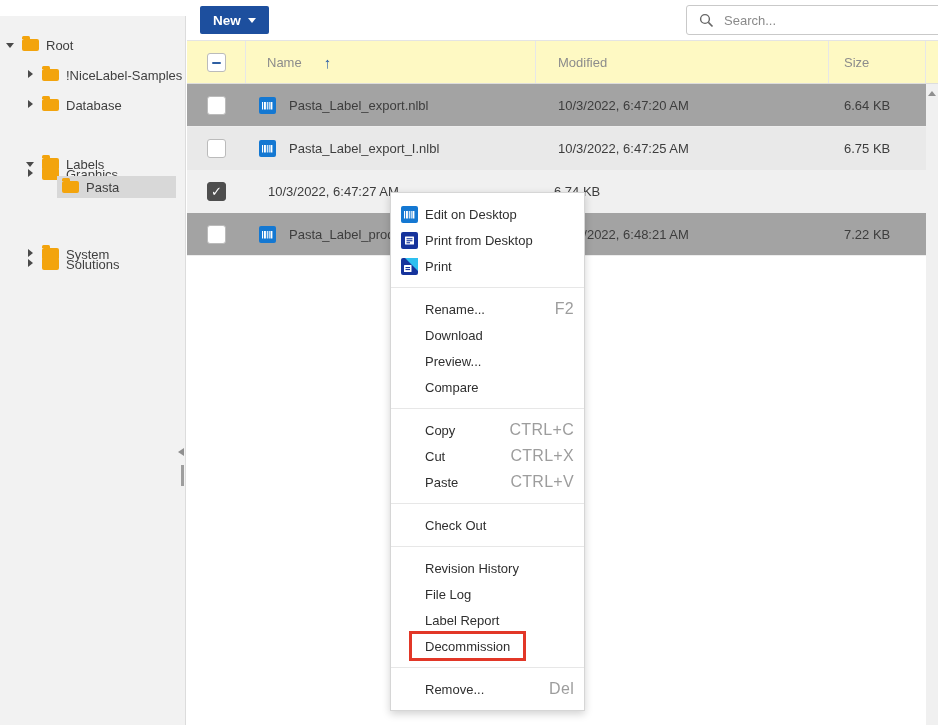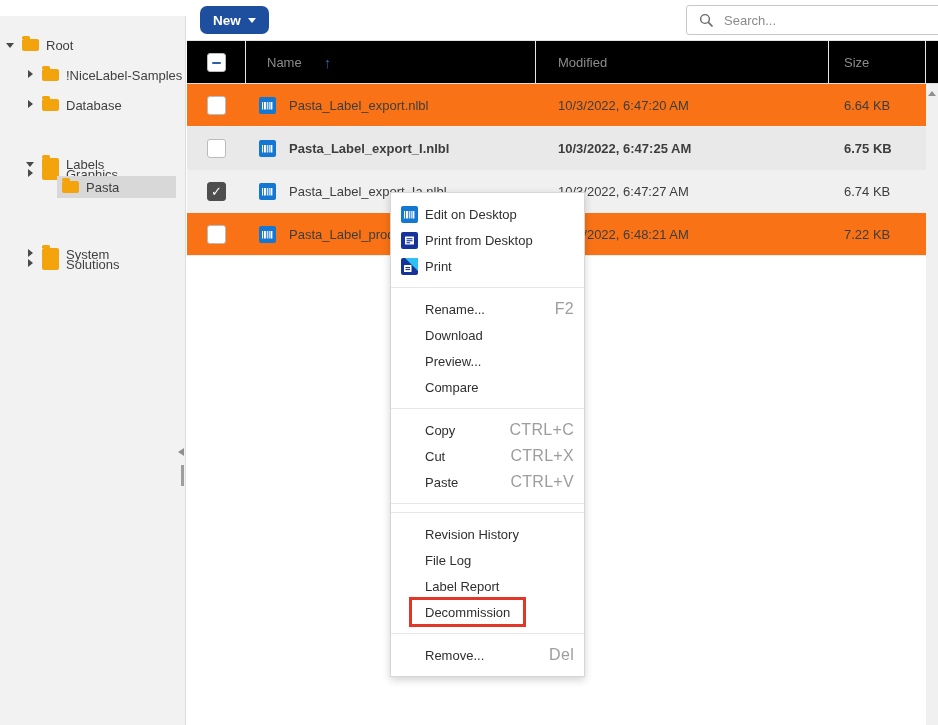--- a/index.html
+++ b/index.html
@@ -27,48 +27,48 @@
   .splitter-arrow { position:absolute; left:178px; top:448px; width:0; height:0;
     border-top:4px solid transparent; border-bottom:4px solid transparent;
     border-right:6px solid #8f8f8f; }
   .splitter-thumb { position:absolute; left:181px; top:465px; width:3px; height:21px;
     background:#9e9e9e; }
 
   
   .main { position:absolute; left:187px; top:0; width:751px; height:725px; background:#fff; }
   .toolbar { position:relative; height:41px; background:#fff; border-bottom:1px solid #e4e4e4; }
   .new-btn { position:absolute; left:13px; top:6px; height:28px; padding:0 13px;
-    background:#1d4f9e; color:#fff; border:none; border-radius:7px; font-size:13.5px;
+    background:#1d4f9e; color:#fff; border:none; border-radius:2px; font-size:13.5px;
     font-weight:bold; display:flex; align-items:center; gap:7px; cursor:pointer;
     font-family:inherit; }
   .caret-down { width:0; height:0; border-left:4.5px solid transparent;
     border-right:4.5px solid transparent; border-top:5px solid #fff; }
   .search-box { position:absolute; left:499px; top:5px; right:-6px; height:30px;
     background:#fff; border:1px solid #c9c9c9; border-radius:3px;
     display:flex; align-items:center; padding-left:12px; }
   .search-box svg { flex:0 0 auto; }
   .search-box input { border:none; outline:none; flex:1; margin-left:10px; font-size:13px;
     color:#444; font-family:inherit; background:transparent; }
   .search-box input::placeholder { color:#8a8a8a; }
 
   
   .thead { position:absolute; left:0; top:41px; width:751px; height:43px; display:flex;
-    background:#000000; border-bottom:1px solid #ddd; font-size:13px; color:#8c8c8c; }
+    background:#fef9c3; border-bottom:1px solid #ddd; font-size:13px; color:#8c8c8c; }
   .thead .hc { display:flex; align-items:center; border-right:1px solid #e7e7e7; }
   .hc-check { width:59px; justify-content:center; }
   .hc-name  { width:290px; padding-left:21px; }
   .hc-mod   { width:293px; padding-left:22px; }
   .hc-size  { width:97px; padding-left:15px; }
   .hc-scroll{ width:12px; border-right:none !important; }
   .sort-arrow { color:#2b5fa8; font-size:15px; margin-left:22px; line-height:1; }
 
   .rows { position:absolute; left:0; top:84px; width:739px; }
   .trow { display:flex; height:43px; align-items:center; font-size:13px; color:#3d3d3d;
-    border-bottom:1px solid #ededed; background:#f97316; }
-  .trow.hovered  { background:#e9e9e9; border-bottom-color:#e9e9e9;font-weight:bold; }
+    border-bottom:1px solid #ededed; background:#a3a3a3; }
+  .trow.hovered  { background:#e9e9e9; border-bottom-color:#e9e9e9; }
   .trow.selected { background:#f0f0f0; border-bottom-color:#f0f0f0; }
   .tc-check { width:59px; display:flex; justify-content:center; }
   .tc-name  { width:290px; display:flex; align-items:center; padding-left:13px; overflow:hidden; white-space:nowrap; }
   .tc-name .fname { margin-left:13px; }
   .tc-mod   { width:293px; padding-left:22px; white-space:nowrap; }
   .tc-size  { width:97px; padding-left:15px; white-space:nowrap; }
 
   .cb { width:19px; height:19px; border:1px solid #bbb; border-radius:3px; background:#fff;
     position:relative; cursor:pointer; }
   .cb.indet::after { content:""; position:absolute; left:4px; top:8px; width:9px; height:2.5px;
@@ -214,31 +214,20 @@
           <span class="fname">Pasta_Label_export_I.nlbl</span>
         </div>
         <div class="tc-mod">10/3/2022, 6:47:25 AM</div>
         <div class="tc-size">6.75 KB</div>
       </div>
 
       <div class="trow selected">
         <div class="tc-check">
             <span class="cb checked">✓</span>
           </div>
-        <div class="tc-name">
-          <svg class="mico" width="17" height="17" viewBox="0 0 17 17">
-            <rect width="17" height="17" rx="2" fill="#1478d2"></rect>
-            <rect x="3" y="5" width="1.1" height="7.5" fill="#fff"></rect>
-              <rect x="5" y="5" width="1.9" height="7.5" fill="#fff"></rect>
-            <rect x="7.8" y="5" width="1" height="7.5" fill="#fff"></rect>
-              <rect x="9.7" y="5" width="1" height="7.5" fill="#fff"></rect>
-            <rect x="11.5" y="5" width="1.9" height="7.5" fill="#fff"></rect>
-          </svg>
-          <span class="fname">Pasta_Label_export_Ia.nlbl</span>
-        </div>
         <div class="tc-mod">10/3/2022, 6:47:27 AM</div>
         <div class="tc-size">6.74 KB</div>
       </div>
 
       <div class="trow">
         <div class="tc-check">
             <span class="cb"></span>
           </div>
         <div class="tc-name">
           <svg class="mico" width="17" height="17" viewBox="0 0 17 17">
@@ -322,20 +311,23 @@
       <span>Cut</span>
       <span class="sc">CTRL+X</span>
     </div>
     <div class="mi">
       <span>Paste</span>
       <span class="sc">CTRL+V</span>
     </div>
 
     <div class="msep"></div>
 
+    <div class="mi">
+      <span>Check Out</span>
+    </div>
 
     <div class="msep"></div>
 
     <div class="mi">
       <span>Revision History</span>
     </div>
     <div class="mi">
       <span>File Log</span>
     </div>
     <div class="mi">

